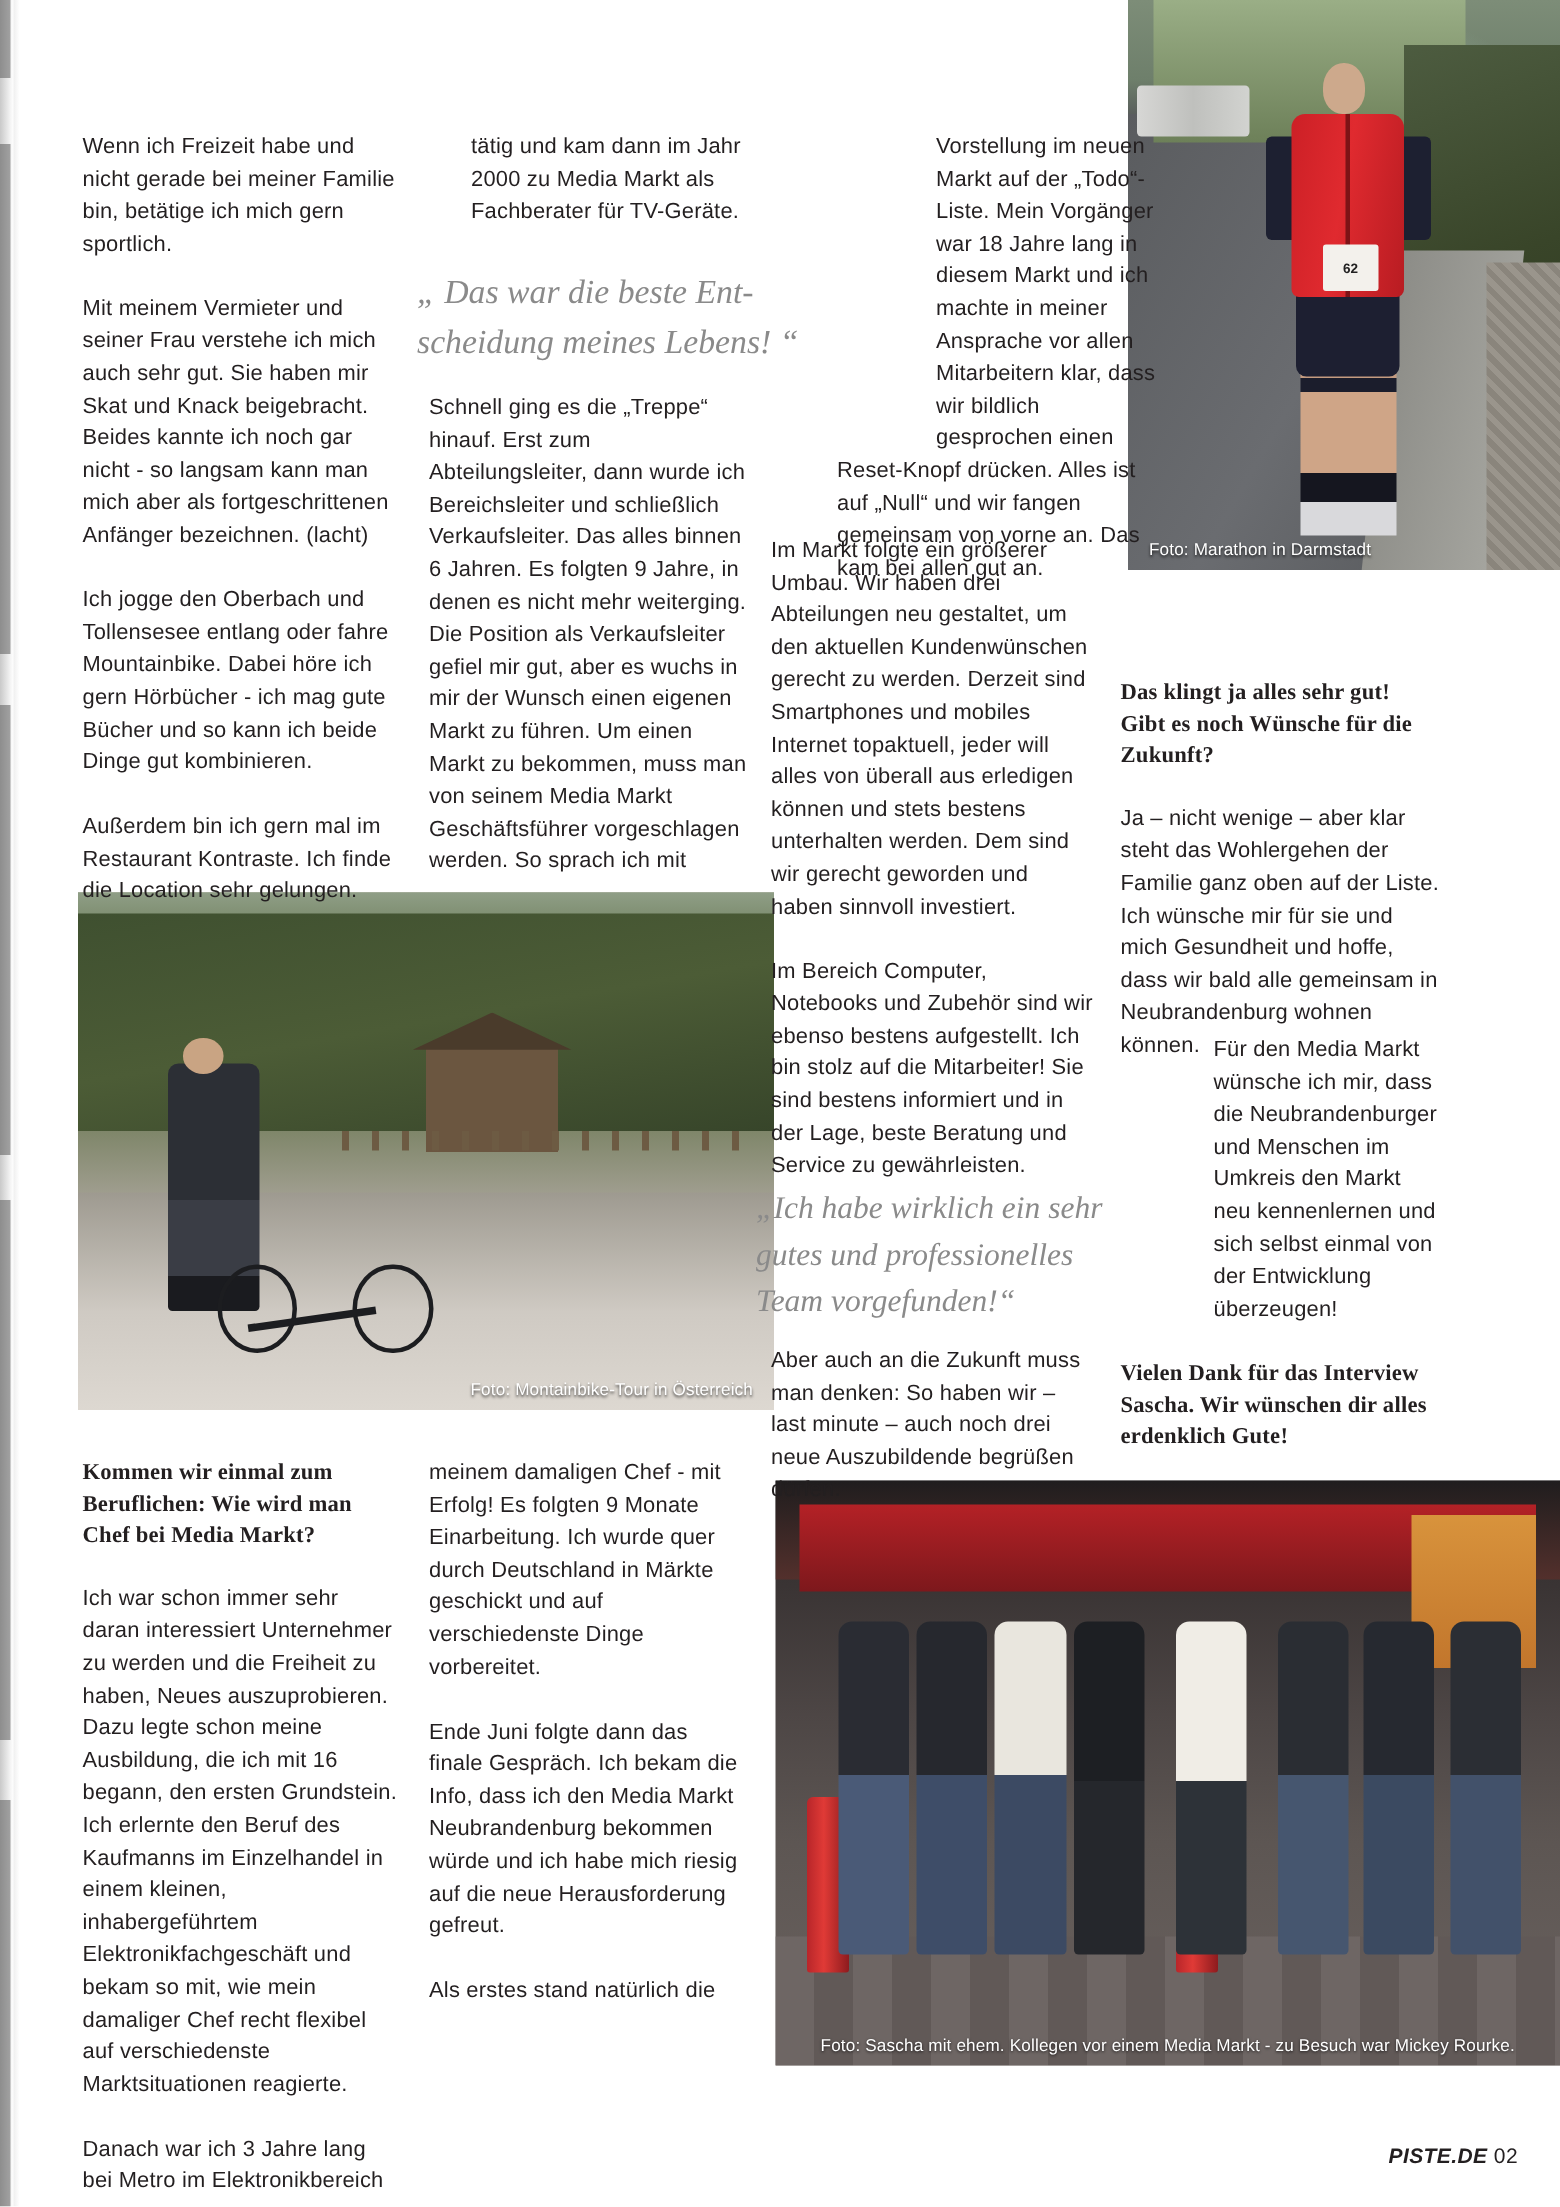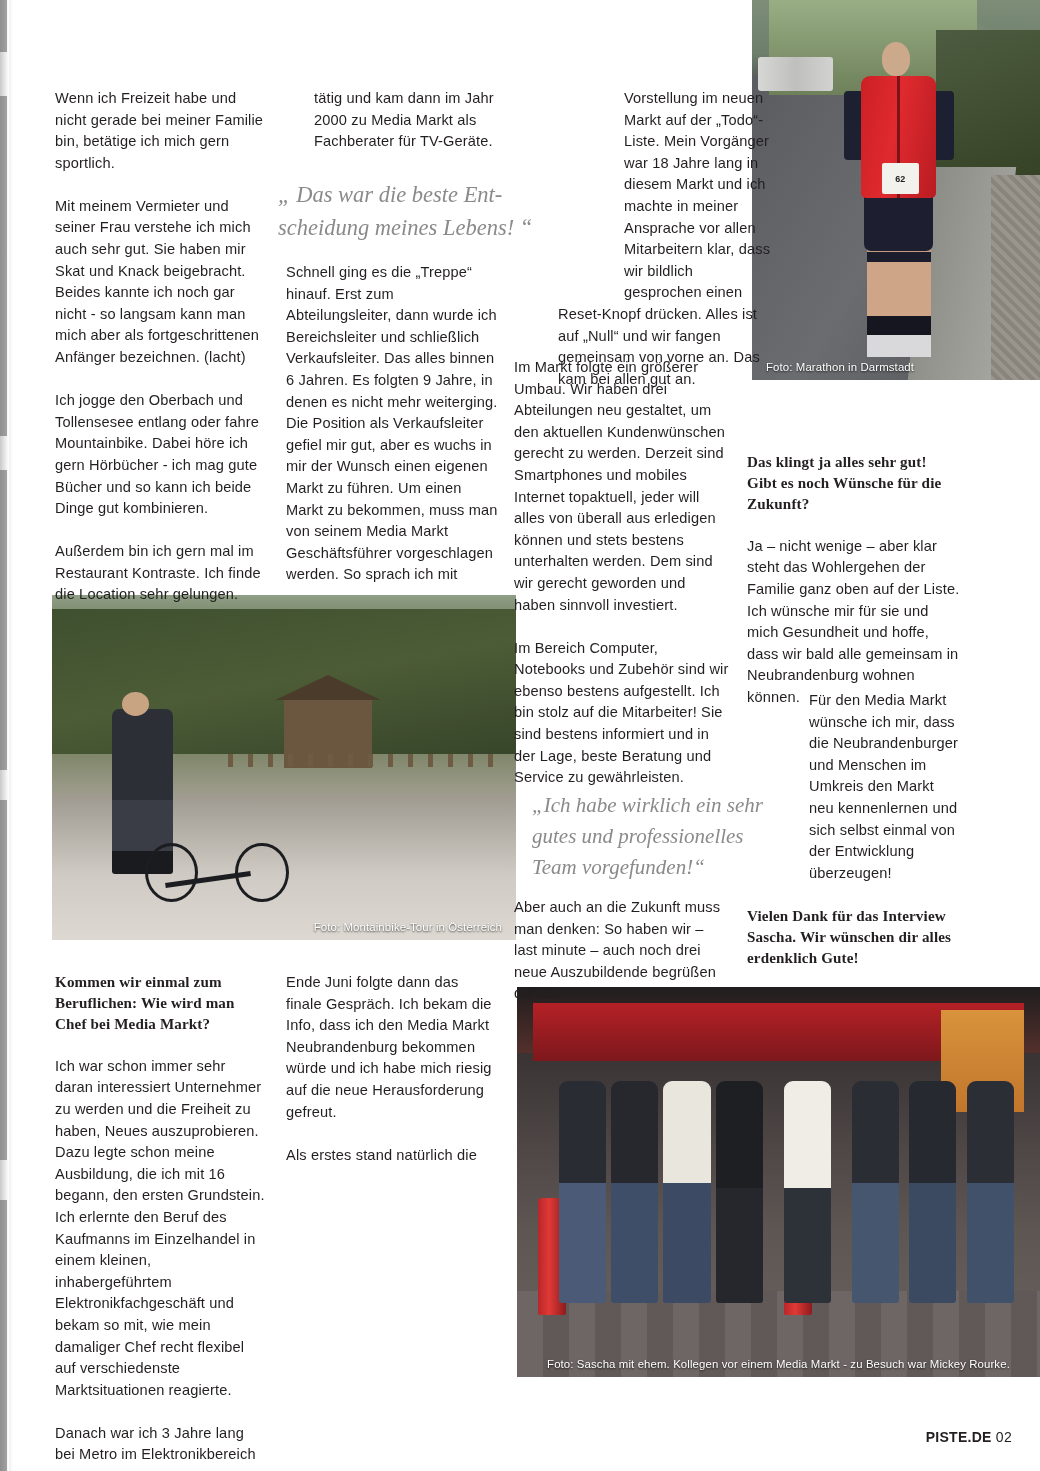--- a/index.html
+++ b/index.html
@@ -112,21 +112,21 @@
   #photo-team .floor{ position:absolute; left:0; bottom:0; width:100%; height:22%;
     background:repeating-linear-gradient(90deg,#6e6664 0 26px,#615957 26px 52px); }
   #photo-team .bollard{ position:absolute; bottom:16%; width:5.4%; height:30%;
     background:linear-gradient(to right,#b8262a,#e03a36 40%,#8d1b1e); border-radius:4px 4px 2px 2px; }
   #photo-team .bollard.b1{ left:4%; } #photo-team .bollard.b2{ left:51%; }
   #photo-team .p{ position:absolute; bottom:19%; width:9%; height:57%; border-radius:9px 9px 3px 3px; }
 
   
   .footer{ position:absolute; right:28px; bottom:26px; font-size:14px;
     font-family:"Liberation Sans", sans-serif; color:#231f20; letter-spacing:.02em; }
-  .footer b{ font-weight:700; }
+  .footer b{ font-weight:700;font-style:italic; }
   .footer span{ font-weight:400; }
 </style>
 </head>
 <body>
 
 <div class="scan-edge"></div>
 <div class="scan-edge-b"></div>
 <div class="edge-mark" style="top:0;height:52px;"></div>
 <div class="edge-mark" style="top:96px;height:340px;"></div>
 <div class="edge-mark" style="top:470px;height:300px;"></div>
@@ -205,21 +205,21 @@
 <div class="body-col" style="left:514px; top:88px; width:213px;margin-left:44px;">
   <div style="float:left; width:66px; height:152px; margin-top:62px; shape-outside:inset(0);"></div>
   <p>Vorstellung im neuen Markt auf der „Todo“-Liste. Mein Vorgänger war 18 Jahre lang in diesem Markt und ich machte in meiner Ansprache vor allen Mitarbeitern klar, dass wir bildlich gesprochen einen Reset-Knopf drücken. Alles ist auf „Null“ und wir fangen gemeinsam von vorne an. Das kam bei allen gut an.</p>
 </div>
 
 <div class="body-col" style="left:514px; top:357px; width:216px;">
   <p>Im Markt folgte ein größerer Umbau. Wir haben drei Abteilungen neu gestaltet, um den aktuellen Kundenwünschen gerecht zu werden. Derzeit sind Smartphones und mobiles Internet topaktuell, jeder will alles von überall aus erledigen können und stets bestens unterhalten werden. Dem sind wir gerecht geworden und haben sinnvoll investiert.</p>
   <p>Im Bereich Computer, Notebooks und Zubehör sind wir ebenso bestens aufgestellt. Ich bin stolz auf die Mitarbeiter! Sie sind bestens informiert und in der Lage, beste Beratung und Service zu gewährleisten.</p>
 </div>
 
-<div class="pull" style="left:532px; top:790px; width:268px; font-size:21px; line-height:31px; white-space:pre-line;">„Ich habe wirklich ein sehr
+<div class="pull" style="left:504px; top:790px; width:268px; font-size:21px; line-height:31px; white-space:pre-line;">„Ich habe wirklich ein sehr
 gutes und professionelles
 Team vorgefunden!“</div>
 
 <div class="body-col" style="left:514px; top:897px; width:210px;">
   <p>Aber auch an die Zukunft muss man denken: So haben wir – last minute – auch noch drei neue Auszubildende begrüßen dürfen.</p>
 </div>
 
 <div class="body-col" style="left:747px; top:441px; width:213px;margin-top:11px;">
   <p class="q">Das klingt ja alles sehr gut! Gibt es noch Wünsche für die Zukunft?</p>
   <p>Ja – nicht wenige – aber klar steht das Wohlergehen der Familie ganz oben auf der Liste. Ich wünsche mir für sie und mich Gesundheit und hoffe, dass wir bald alle gemeinsam in Neubrandenburg wohnen können.</p>
@@ -234,20 +234,21 @@
   <p class="q">Vielen Dank für das Interview Sascha. Wir wünschen dir alles erdenklich Gute!</p>
 </div>
 
 <div class="body-col" style="left:55px; top:972px; width:212px;">
   <p class="q">Kommen wir einmal zum Beruflichen: Wie wird man Chef bei Media Markt?</p>
   <p>Ich war schon immer sehr daran interessiert Unternehmer zu werden und die Freiheit zu haben, Neues auszuprobieren. Dazu legte schon meine Ausbildung, die ich mit 16 begann, den ersten Grundstein. Ich erlernte den Beruf des Kaufmanns im Einzelhandel in einem kleinen, inhabergeführtem Elektronikfachgeschäft und bekam so mit, wie mein damaliger Chef recht flexibel auf verschiedenste Marktsituationen reagierte.</p>
   <p>Danach war ich 3 Jahre lang bei Metro im Elektronikbereich</p>
 </div>
 
 <div class="body-col" style="left:286px; top:972px; width:209px;">
+  <p>meinem damaligen Chef - mit Erfolg! Es folgten 9 Monate Einarbeitung. Ich wurde quer durch Deutschland in Märkte geschickt und auf verschiedenste Dinge vorbereitet.</p>
   <p>Ende Juni folgte dann das finale Gespräch. Ich bekam die Info, dass ich den Media Markt Neubrandenburg bekommen würde und ich habe mich riesig auf die neue Herausforderung gefreut.</p>
   <p>Als erstes stand natürlich die</p>
 </div>
 
 <div class="footer">
   <b>PISTE.DE</b>
   <span>02</span>
 </div>
 
 </body></html>

